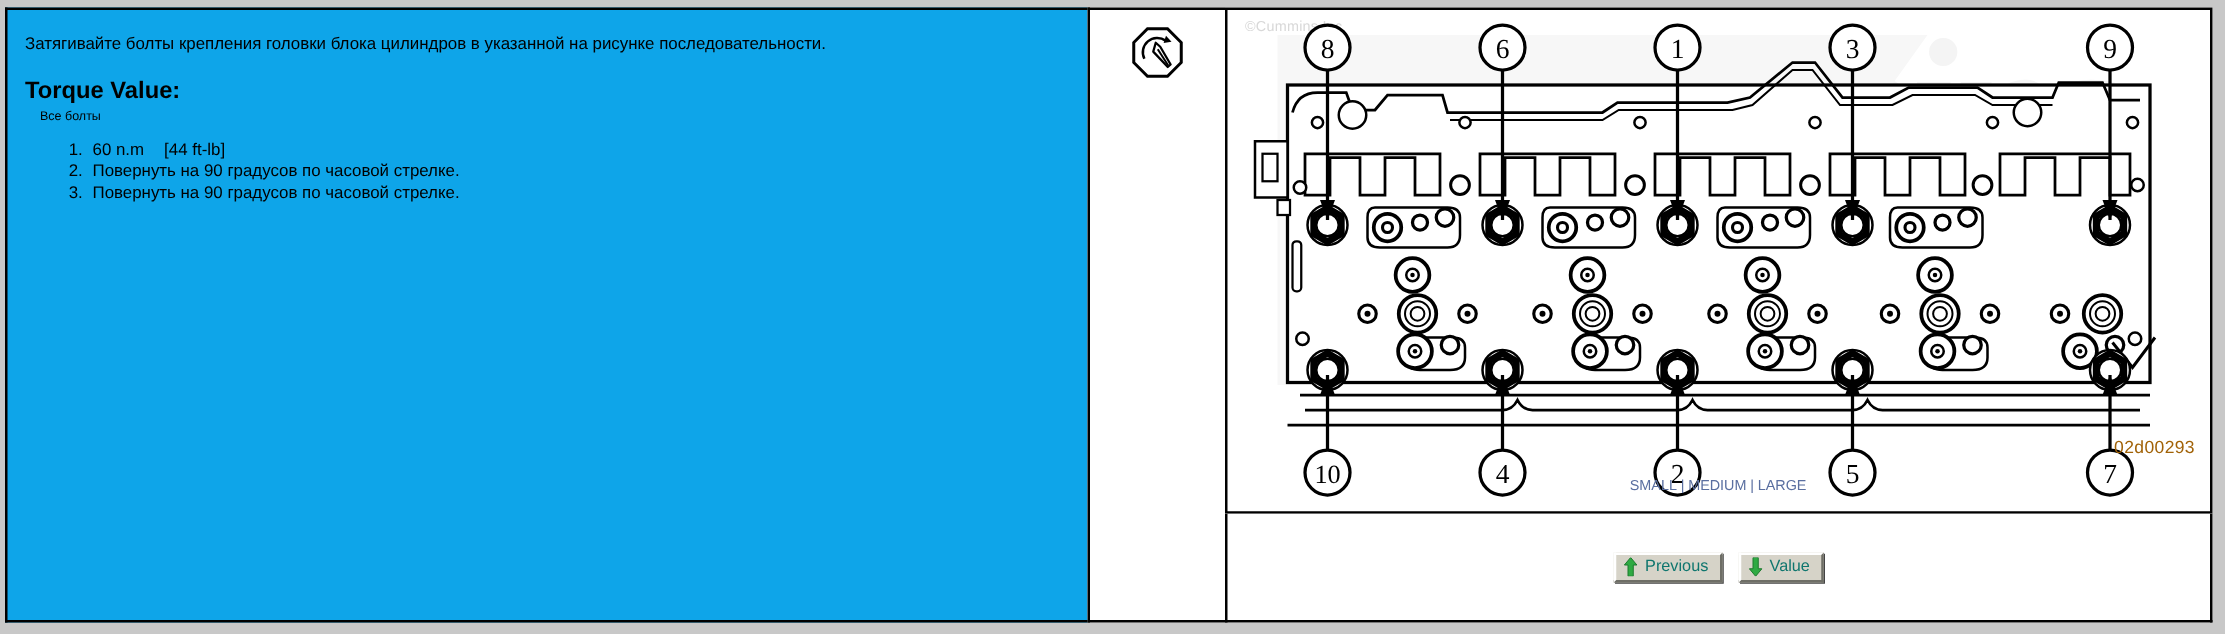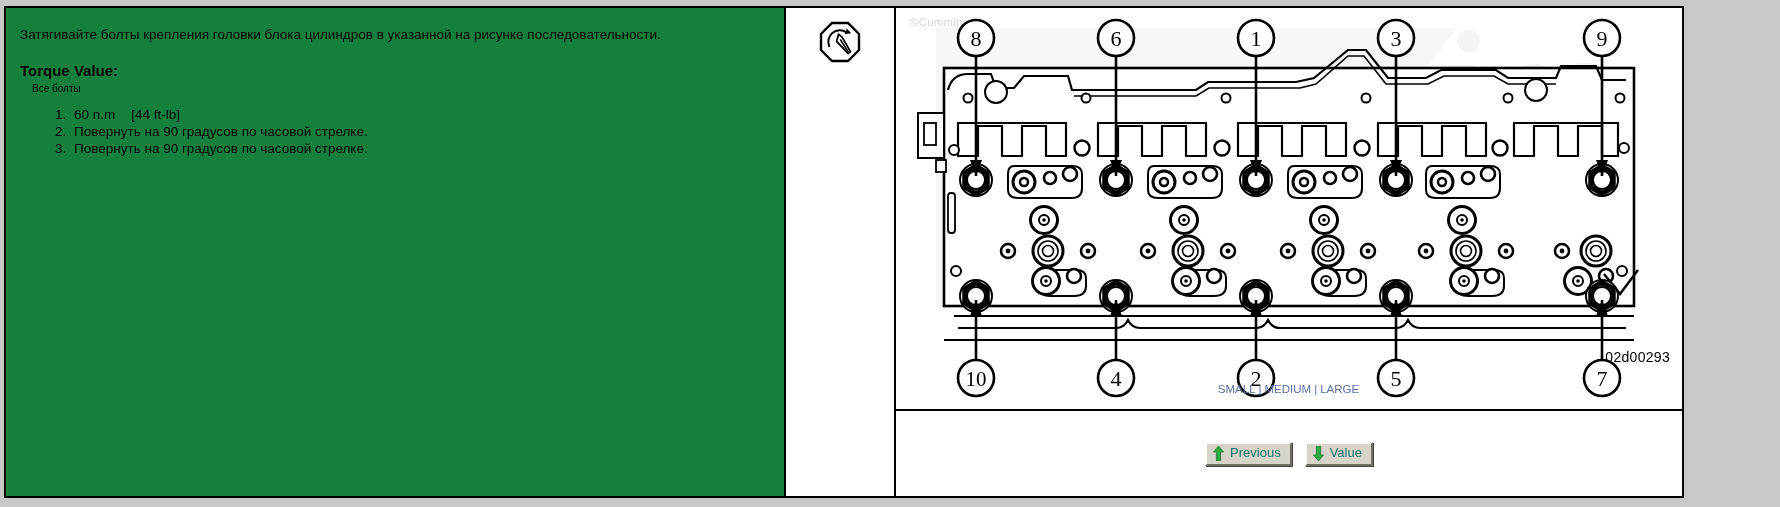--- a/index.html
+++ b/index.html
@@ -16,37 +16,37 @@
     position:absolute;
     left:4px; top:6px;
     width:1770px; height:492px;
     display:flex;
     align-items:stretch;
   }
 
   
   .col-text{
     position:relative;
-    width:780px;
+    width:866px;
     box-sizing:border-box;
     border:2px solid #000;
     border-right:none;
-    background:#15803d;
+    background:#0ea5e9;
   }
   .text-inner{ padding:18px 16px 0 14px; }
 
   .intro{
     font-size:13.5px;
     color:#000;
     line-height:1.3;
     margin:0 0 18px 0;
   }
 
   .torque-head{
-    font-size:15px;
+    font-size:19px;
     font-weight:bold;
     margin:0 0 4px 0;
   }
   .torque-sub{
     font-size:10px;
     margin:0 0 12px 12px;
   }
 
   ol.steps{
     margin:0 0 0 30px;
@@ -124,21 +124,21 @@
     font-family:"Liberation Serif", serif;
     letter-spacing:-6px;
     user-select:none;
     white-space:nowrap;
   }
 
   .figure-id{
     position:absolute;
     right:12px; bottom:44px;
     font-size:14px;
-    color:#000000;
+    color:#a16207;
     letter-spacing:.3px;
   }
 
   .sizes{
     position:absolute;
     left:0; right:1px; bottom:14px;
     text-align:center;
     font-size:11.5px;
     color:#5a6fa0;
   }

